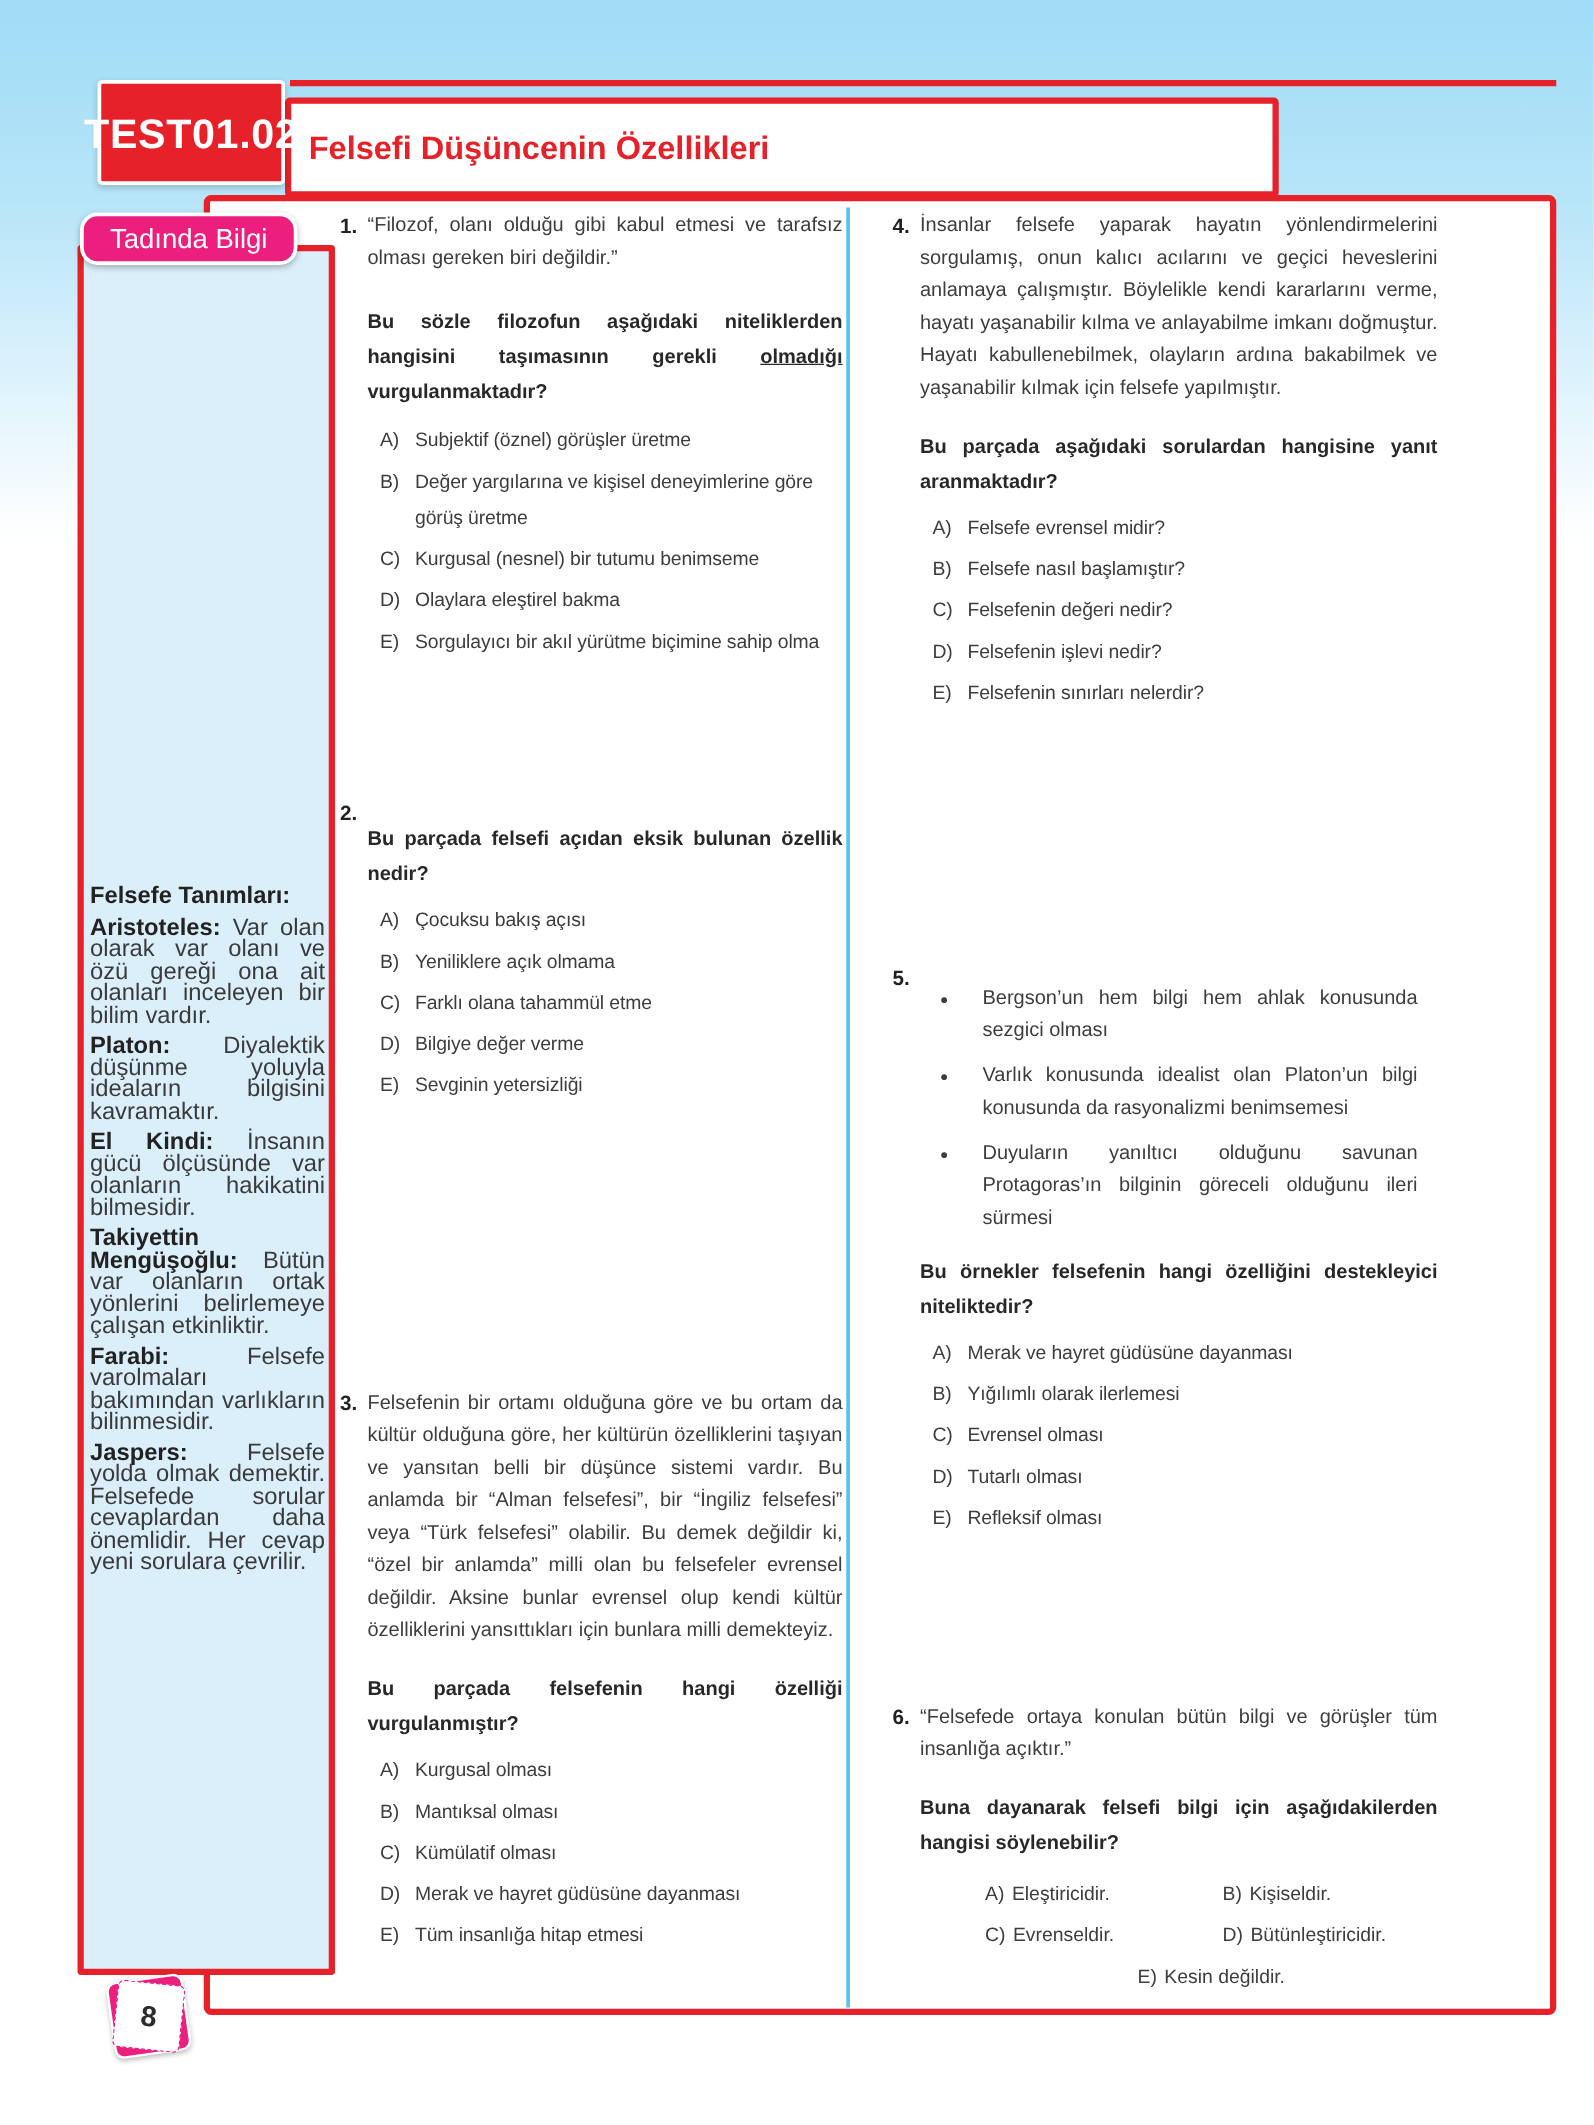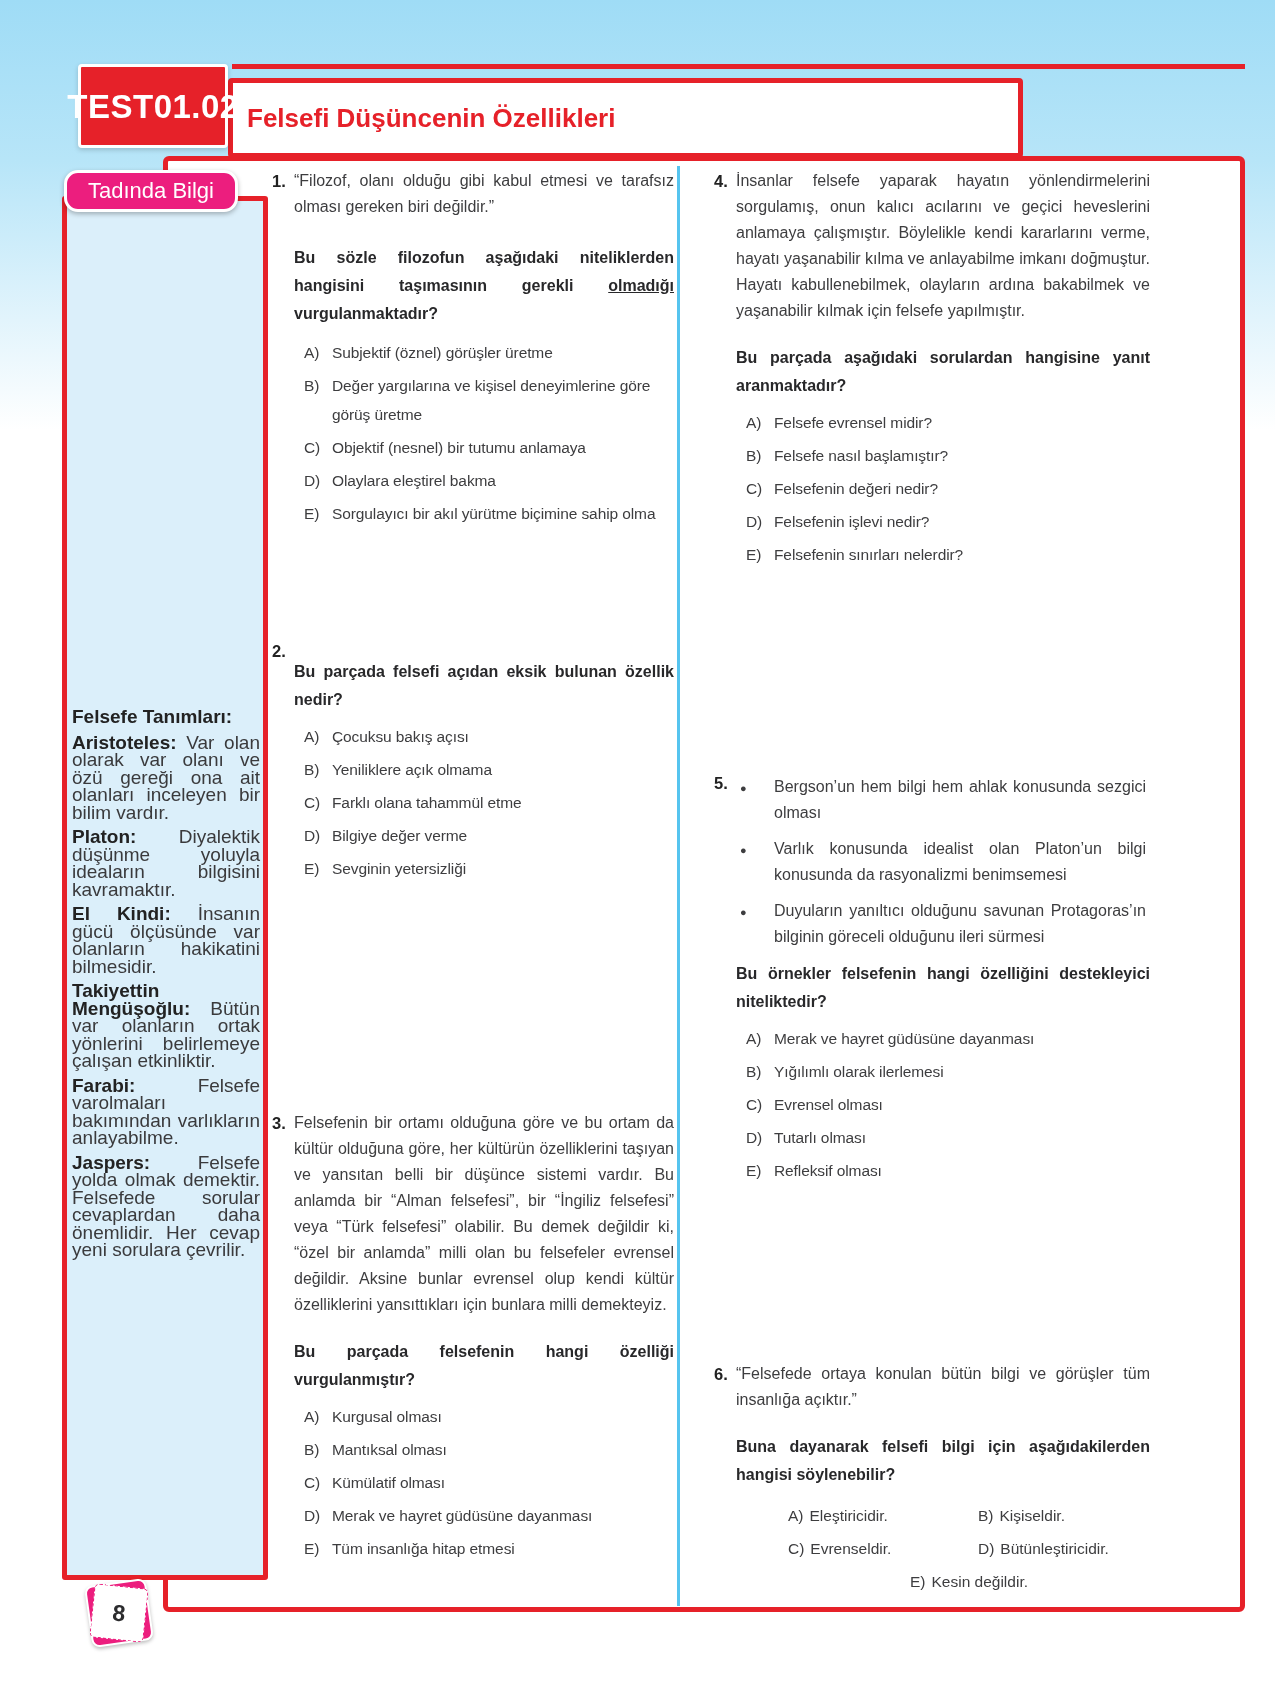--- a/index.html
+++ b/index.html
@@ -82,21 +82,21 @@
   .stem { margin: 20px 0 8px 0; font-size: 16px; line-height: 28px; font-weight: bold; color: #28282a; text-align: justify; }
   .q-1 .stem { margin-top: 24px; margin-bottom: 10px; }
   .q-5 .stem { margin-top: 8px; }
   .u { text-decoration: underline; }
 
   .opts { padding-left: 10px; }
   .opt { display: flex; margin-bottom: 4px; font-size: 15.5px; line-height: 29px; color: #3d3d3f; letter-spacing: -0.1px; }
   .olabel { width: 28px; flex-shrink: 0; }
   .otext { flex: 1; }
 
-  .bullets { margin: 4px; }
+  .bullets { margin: 16px; }
   .bullet { display: flex; margin-bottom: 10px; font-size: 16px; line-height: 26px; color: #3d3d3f; text-align: justify; }
   .bdot { width: 34px; flex-shrink: 0; }
   .bdot::before { content: "●"; font-size: 11px; line-height: 26px; color: #3d3d3f; }
   .btext { flex: 1; }
 
   
   .opts-grid {
     margin-top: 12px; padding-left: 52px; display: grid;
     grid-template-columns: 190px auto; row-gap: 4px;
     font-size: 15.5px; line-height: 29px; color: #3d3d3f;
@@ -140,21 +140,21 @@
   <div class="sidebar-box"></div>
 
   <div class="pill">Tadında Bilgi</div>
 
   <div class="sidebar-text">
     <p class="sb-h">Felsefe Tanımları:</p>
     <p><b>Aristoteles:</b> <span>Var olan olarak var olanı ve özü gereği ona ait olanları inceleyen bir bilim vardır.</span></p>
     <p><b>Platon:</b> <span>Diyalektik düşünme yoluyla ideaların bilgisini kavramaktır.</span></p>
     <p><b>El Kindi:</b> <span>İnsanın gücü ölçüsünde var olanların hakikatini bilmesidir.</span></p>
     <p><b>Takiyettin Mengüşoğlu:</b> <span>Bütün var olanların ortak yönlerini belirlemeye çalışan etkinliktir.</span></p>
-    <p><b>Farabi:</b> <span>Felsefe varolmaları bakımından varlıkların anlayabilme.</span></p>
+    <p><b>Farabi:</b> <span>Felsefe varolmaları bakımından varlıkların bilinmesidir.</span></p>
     <p><b>Jaspers:</b> <span>Felsefe yolda olmak demektir. Felsefede sorular cevaplardan daha önemlidir. Her cevap yeni sorulara çevrilir.</span></p>
   </div>
 
   <div class="col col-left">
 
     <section class="q q-1">
       <span class="qnum">1.</span>
       <div class="qbody">
         <p class="passage">“Filozof, olanı olduğu gibi kabul etmesi ve tarafsız olması gereken biri değildir.”</p>
         <p class="stem"><span>Bu sözle filozofun aşağıdaki niteliklerden hangisini taşımasının gerekli </span><span class="u">olmadığı</span><span> vurgulanmaktadır?</span></p>
@@ -162,21 +162,21 @@
           <div class="opt">
               <span class="olabel">A)</span>
               <span class="otext">Subjektif (öznel) görüşler üretme</span>
             </div>
           <div class="opt">
               <span class="olabel">B)</span>
               <span class="otext">Değer yargılarına ve kişisel deneyimlerine göre görüş üretme</span>
             </div>
           <div class="opt">
               <span class="olabel">C)</span>
-              <span class="otext">Objektif (nesnel) bir tutumu anlamaya</span>
+              <span class="otext">Kurgusal (nesnel) bir tutumu benimseme</span>
             </div>
           <div class="opt">
               <span class="olabel">D)</span>
               <span class="otext">Olaylara eleştirel bakma</span>
             </div>
           <div class="opt">
               <span class="olabel">E)</span>
               <span class="otext">Sorgulayıcı bir akıl yürütme biçimine sahip olma</span>
             </div>
         </div>

